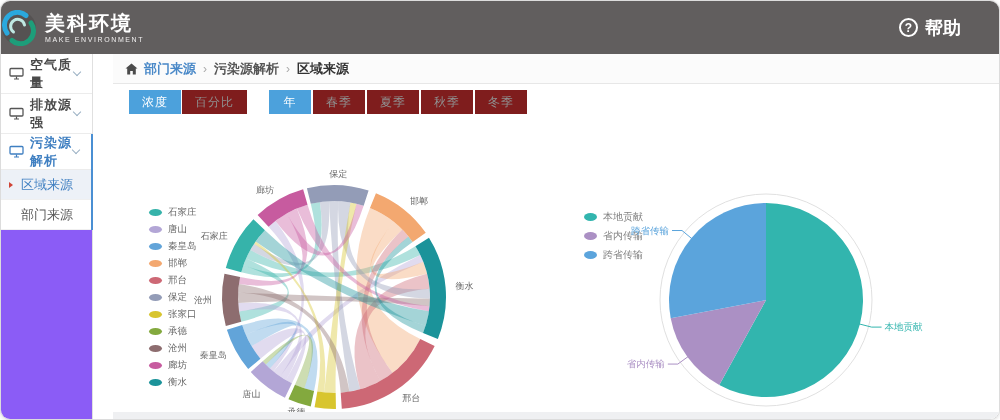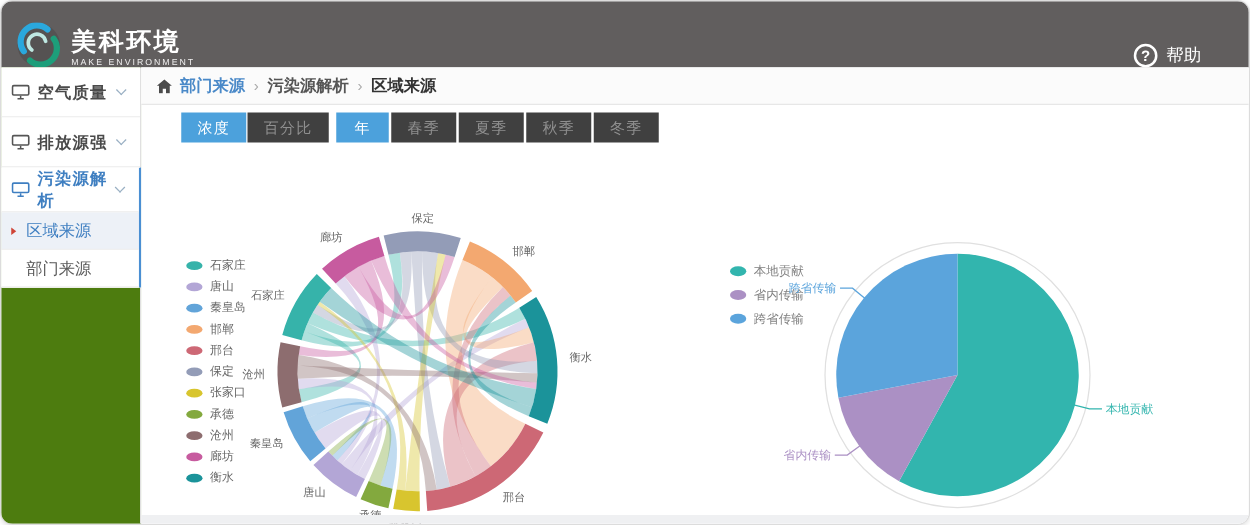--- a/index.html
+++ b/index.html
@@ -2,35 +2,35 @@
 <html><head>
 <meta charset="utf-8">
 <style>
   * { margin:0; padding:0; box-sizing:border-box; }
   html,body { background:#ffffff; font-family:"Liberation Sans","DejaVu Sans",sans-serif; }
   .window { position:relative; width:1000px; height:420px; background:#fff; border-radius:10px;
             overflow:hidden; border:1px solid #dcdcdc; box-shadow:0 1px 4px rgba(0,0,0,.12); }
 
   
   .header { position:absolute; left:0; top:0; right:0; height:53px; background:#615e5e;
-            display:flex; align-items:flex-end; padding-left:12px; }
+            display:flex; align-items:center; }
   .logo { width:36px; height:36px; flex:0 0 auto; }
   .brand { margin-left:8px; color:#fff; line-height:1; }
   .brand-cn { font-size:20px; font-weight:bold; letter-spacing:2px; }
   .brand-en { font-size:7px; letter-spacing:1.6px; color:#f0efef; margin-top:3px; }
   .app-title { color:#fff; font-size:21px; font-weight:bold; letter-spacing:3px; margin-left:44px; }
   .header-spacer { flex:1; }
   .help { display:flex; align-items:center; gap:7px; margin-right:38px; color:#fff; cursor:pointer; }
   .help-icon { width:19px; height:19px; border:2px solid #fff; border-radius:50%;
                display:flex; align-items:center; justify-content:center;
                font-size:12px; font-weight:bold; color:#fff; }
-  .help-label { font-size:14px; font-weight:normal; }
+  .help-label { font-size:18px; font-weight:bold; }
 
   
-  .sidebar { position:absolute; left:0; top:53px; bottom:0; width:112px; background:#4d7c0f;
+  .sidebar { position:absolute; left:0; top:53px; bottom:0; width:92px; background:#8b5cf6;
              border-right:1px solid #e0e0e0; }
   .menu { background:#fff; }
   .side-item { height:40px; display:flex; align-items:center; padding:0 8px;
                border-bottom:1px solid #ececec; color:#4a4a4a; font-size:13px; cursor:pointer;
                background:#fff; position:relative; }
   .side-item .mon-icon { margin-right:6px; flex:0 0 auto; color:#555; }
   .side-item .lbl { flex:1; font-weight:bold; letter-spacing:1px; }
   .chev { width:6px; height:6px; border-right:1.5px solid #9ab0c4; border-bottom:1.5px solid #9ab0c4;
           transform:rotate(45deg); margin-right:4px; margin-top:-3px; }
   .side-group { border-right:2px solid #4a8fd3; margin-right:-1px; background:#fff; }
@@ -47,24 +47,24 @@
   .breadcrumb { position:absolute; left:0; top:0; right:0; height:30px; background:#fbfbfb;
                 border-bottom:1px solid #e7e7e7; display:flex; align-items:center; padding-left:12px;
                 font-size:13px; }
   .crumb { font-weight:bold; cursor:pointer; }
   .crumb-0 { color:#4a89c8; margin-left:6px; }
   .crumb-sep { color:#aaa; margin:0 7px; font-size:12px; }
   .crumb-1 { color:#555; } .crumb-2 { color:#333; }
   .home-icon { color:#4b4b4b; display:flex; cursor:pointer; }
 
   .btn-group { position:absolute; display:flex; gap:2px; top:36px; }
-  .mode-group { left:32px; gap:1px; }
+  .mode-group { left:16px; gap:1px; }
   .season-group { left:156px; }
   .fbtn { height:24px; min-width:42px; padding:0 13px; border:none; font-size:12px; letter-spacing:1px;
-          background:#404040; color:#8f8f8f; cursor:pointer; display:flex; align-items:center; justify-content:center;
+          background:#7f1d1d; color:#8f8f8f; cursor:pointer; display:flex; align-items:center; justify-content:center;
           font-family:inherit; }
   .fbtn.active { background:#4ca1dc; color:#fff; }
 
   .chart-title { position:absolute; top:99px; font-size:13.5px; font-weight:bold; color:#4186c0; letter-spacing:1px; }
   .chord-title { left:38px; }
   .pie-title  { left:470px; }
   .chart-title sub { font-size:9px; }
 
   .legend { position:absolute; display:flex; flex-direction:column; }
   .chord-legend { left:36px; top:152px; gap:4px; }

